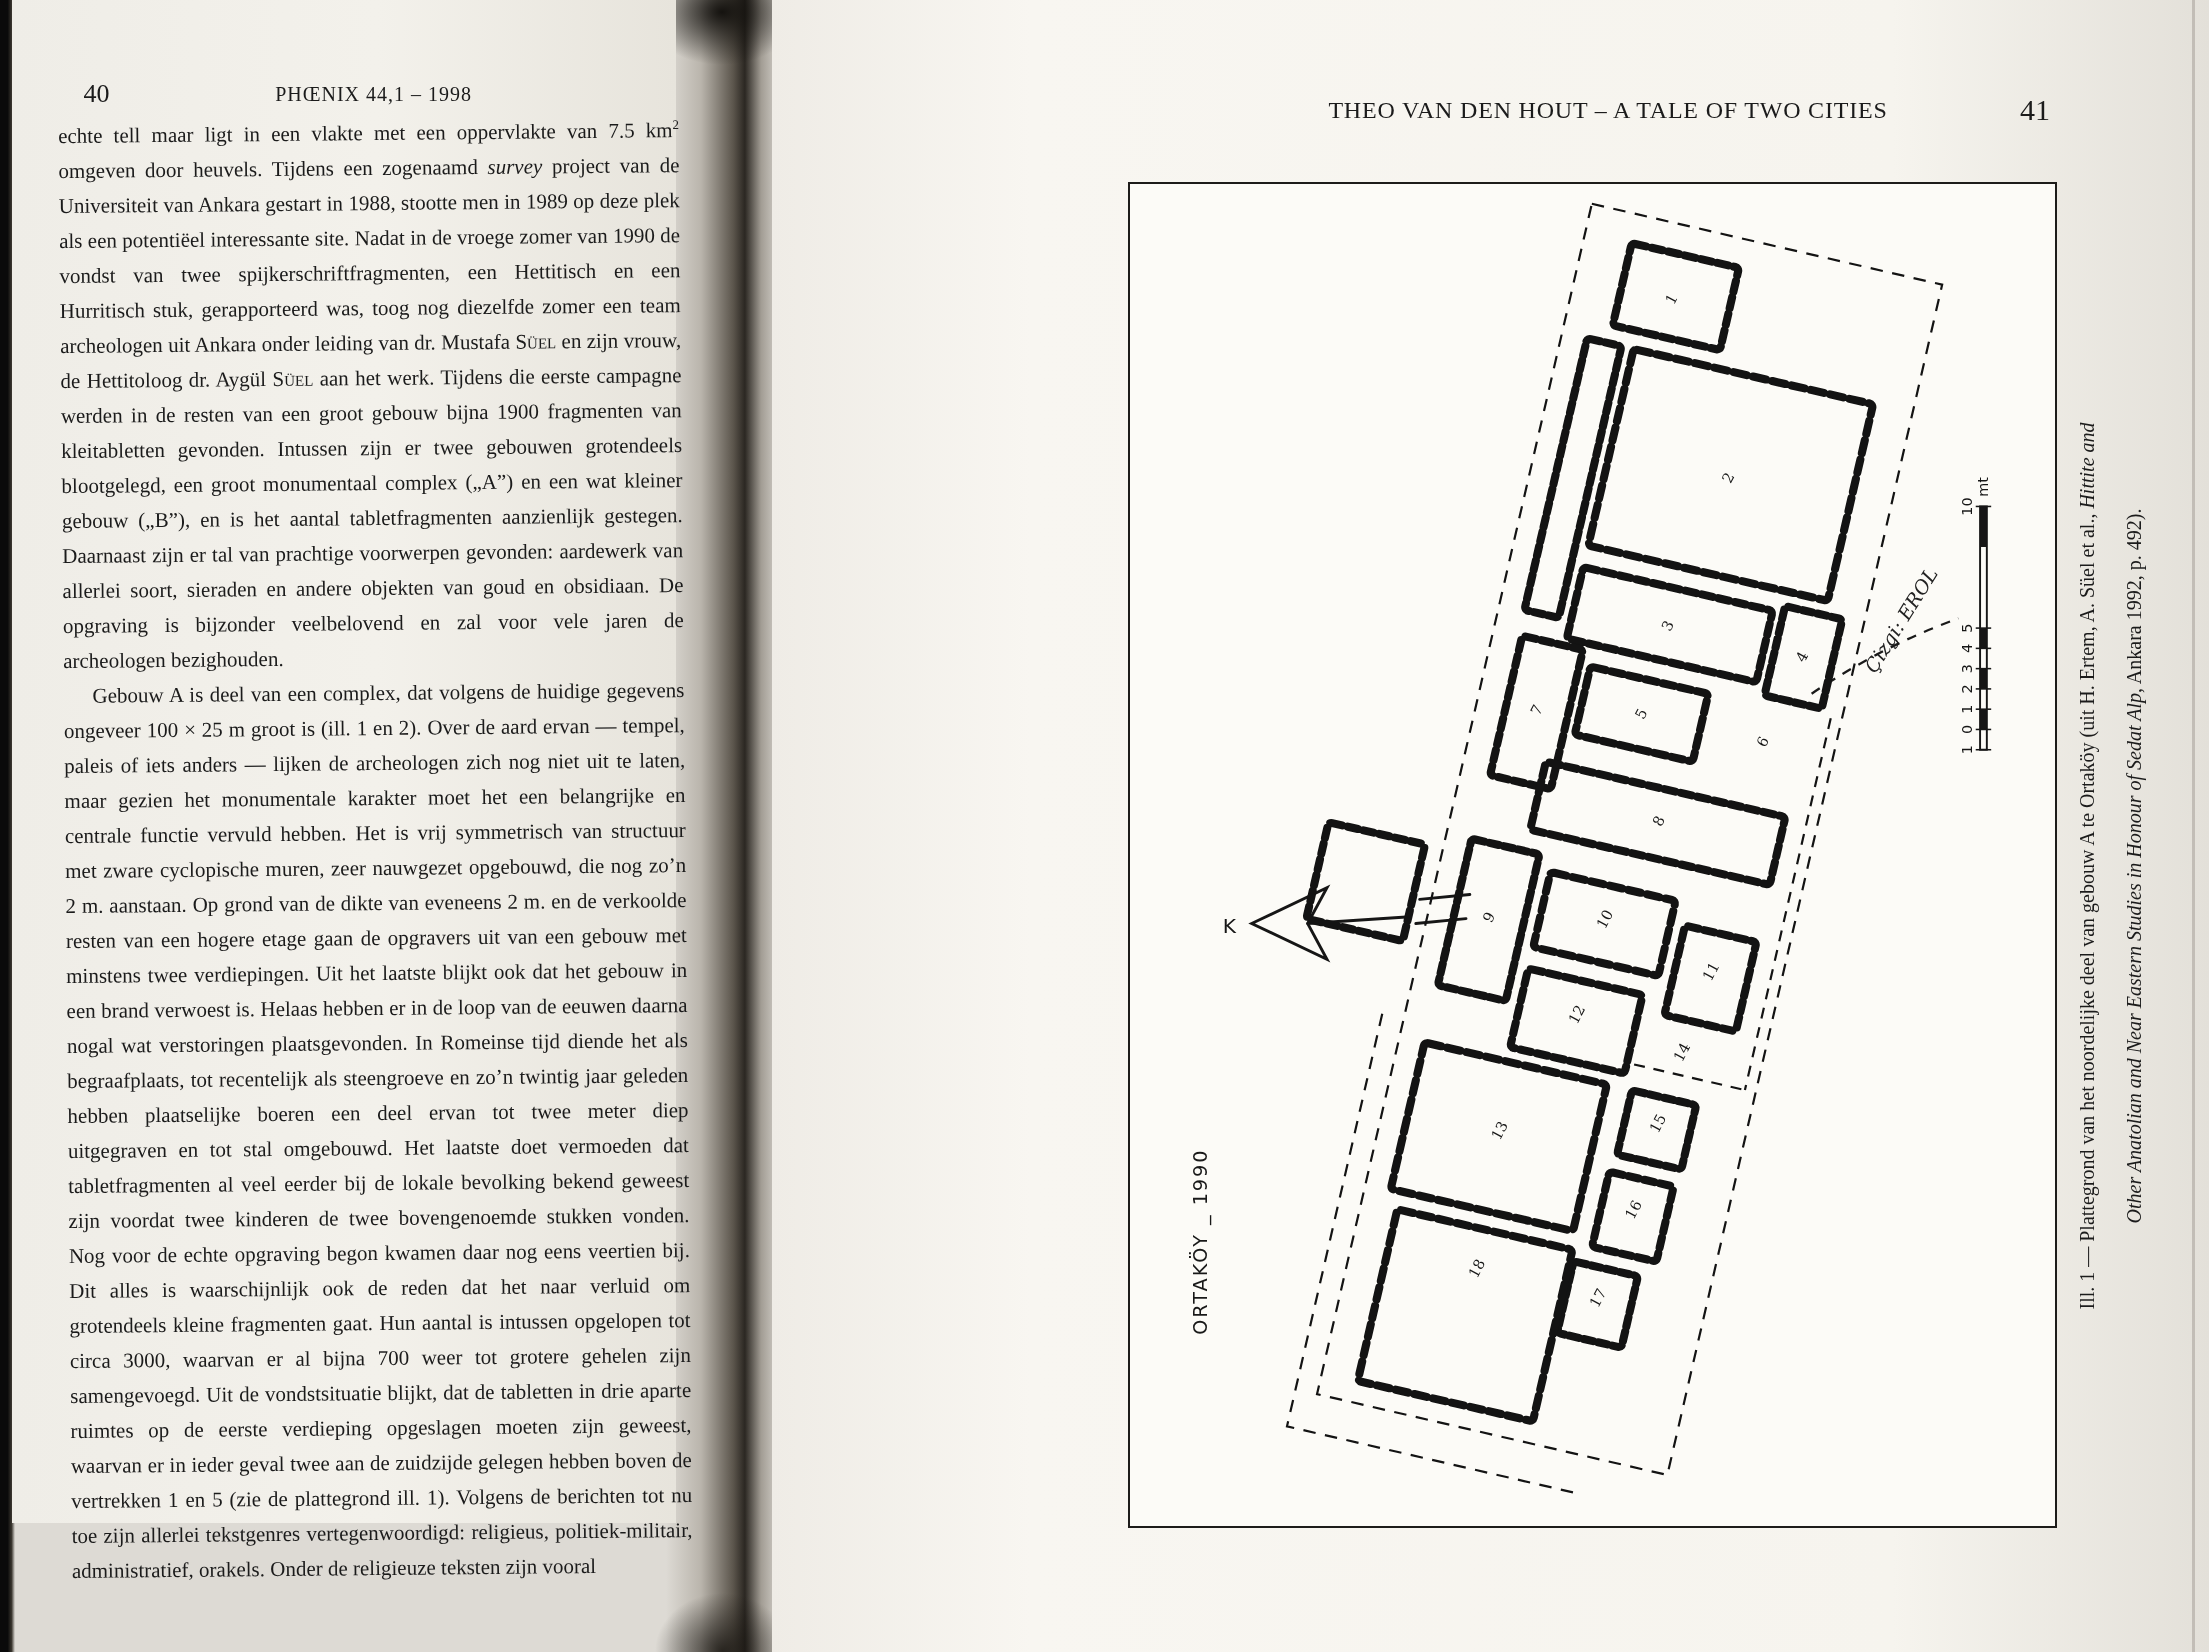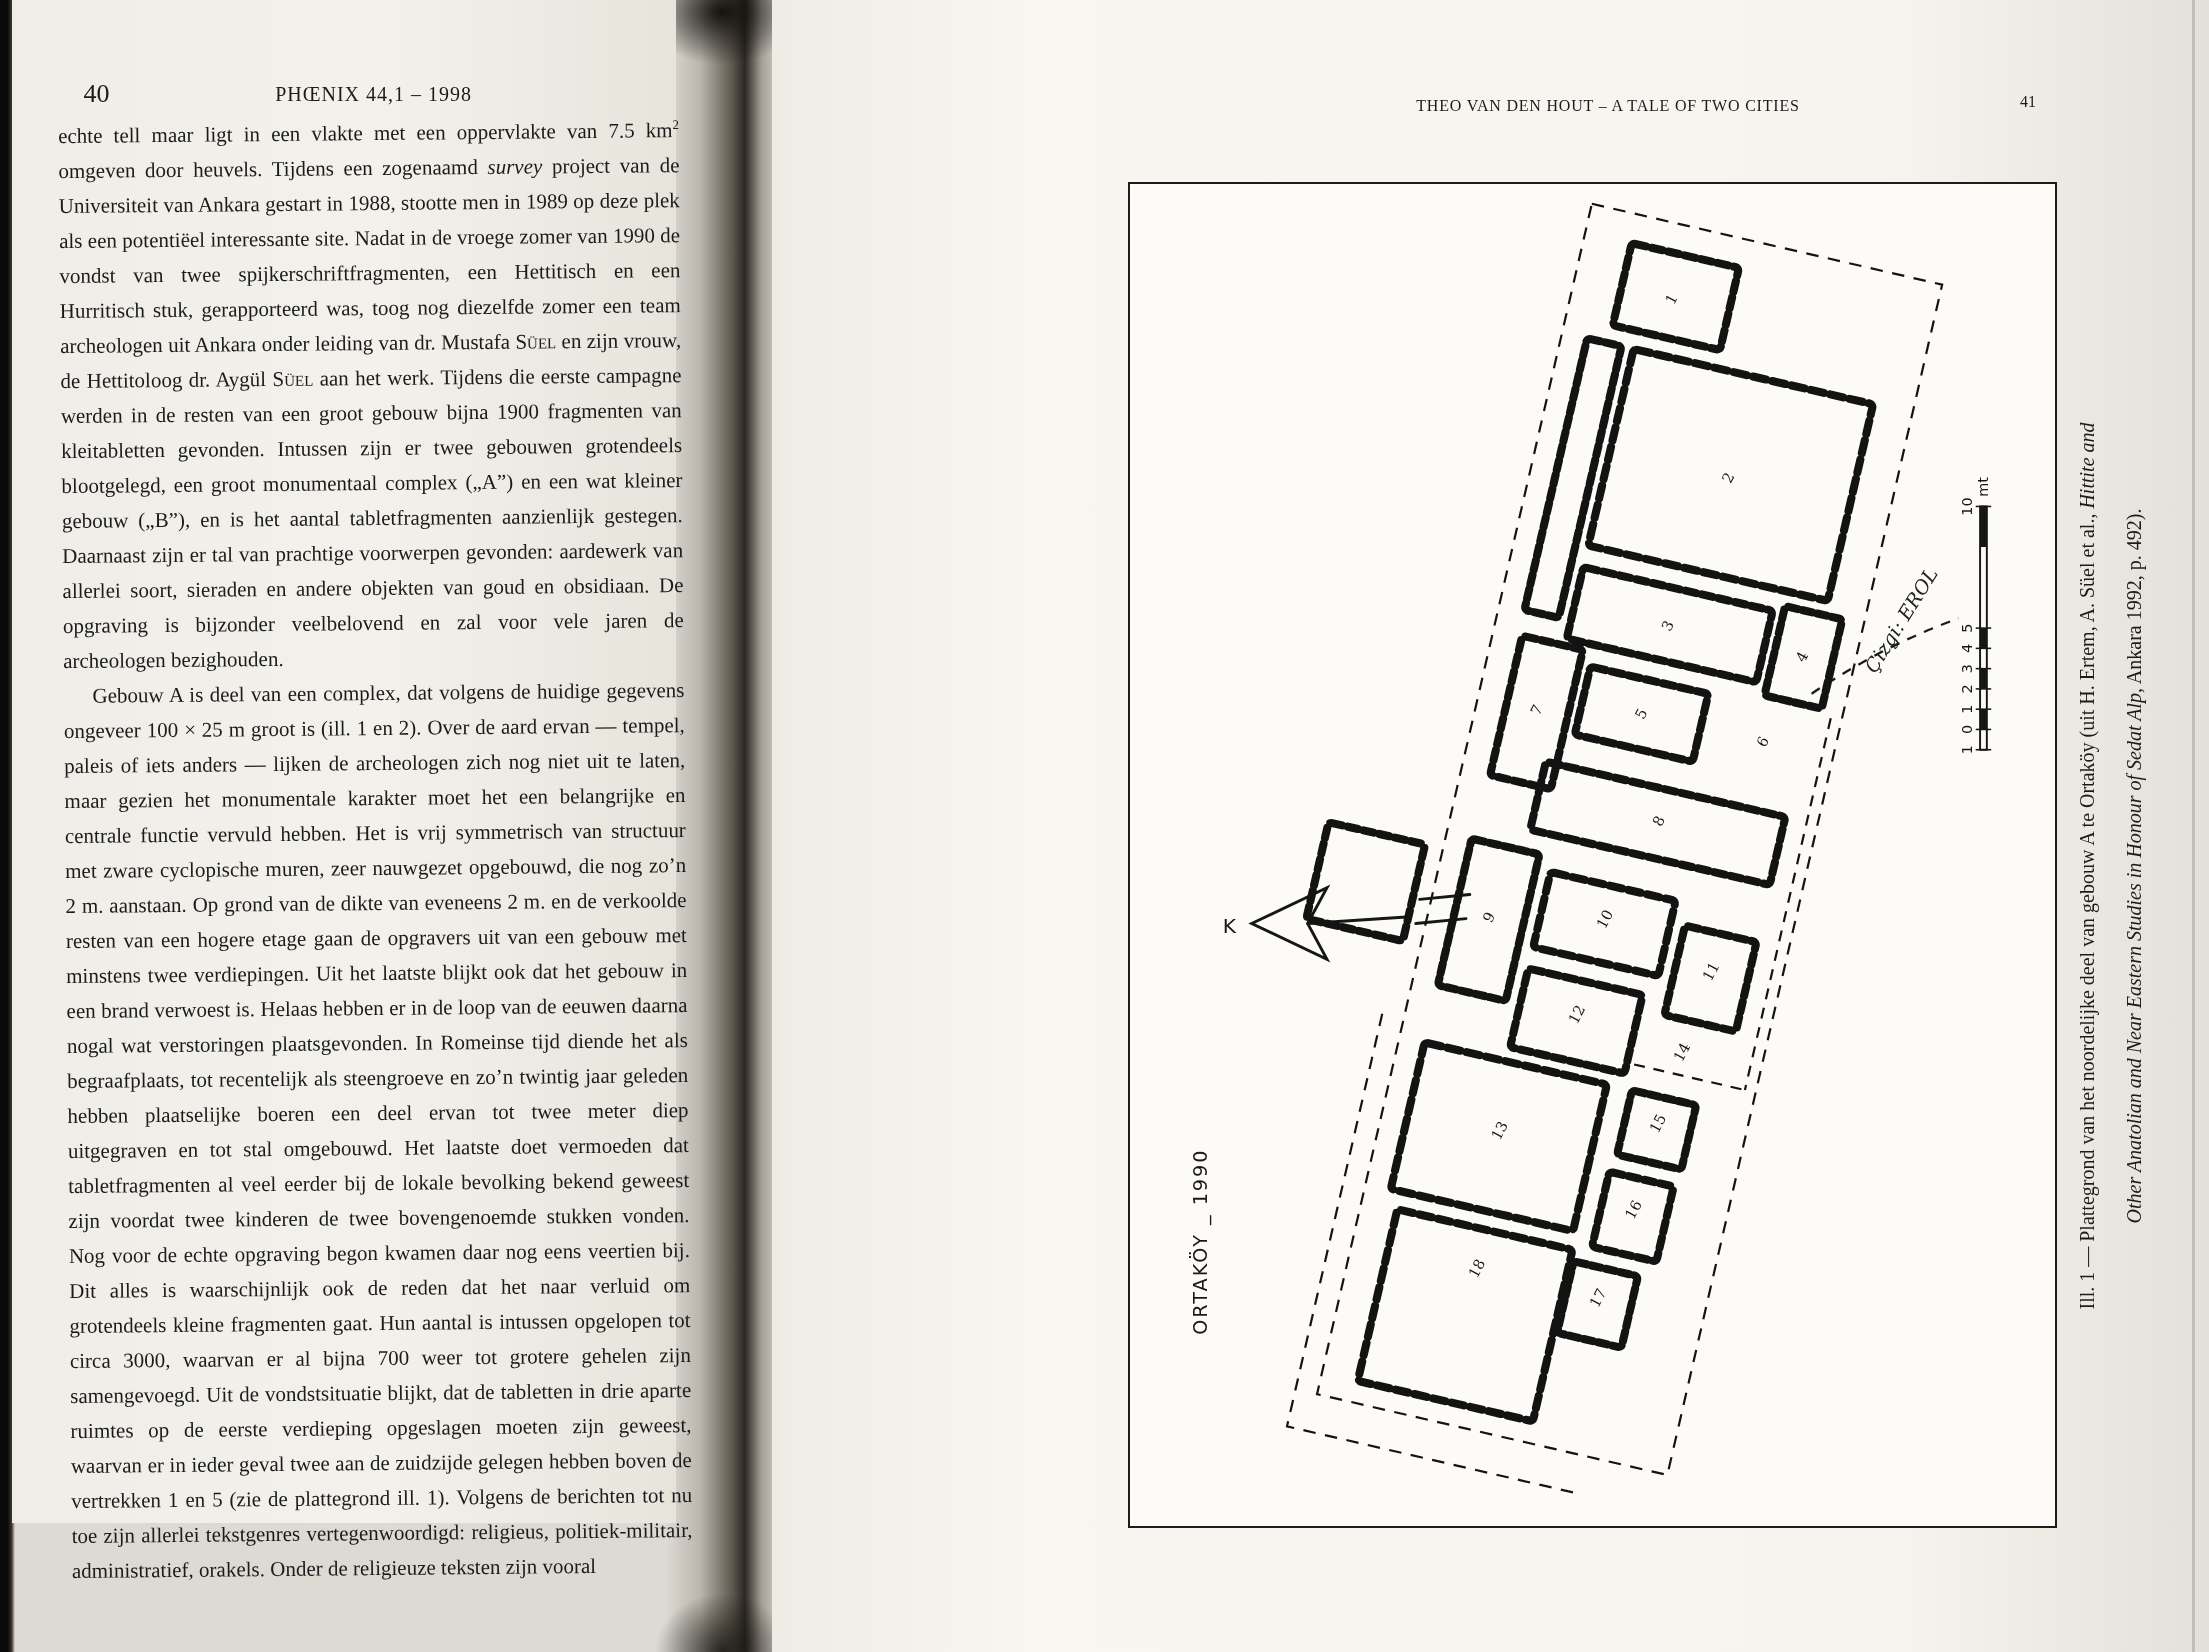--- a/index.html
+++ b/index.html
@@ -30,22 +30,22 @@
     font-size:20px;letter-spacing:1px;}
   .body-col{position:absolute;left:53px;top:116px;width:621px;
     font-size:21px;line-height:35px;text-align:justify;transform:rotate(-0.55deg);}
   .body-col p{margin:0;}
   .body-col p.indent{text-indent:29px;}
   .seg-i{font-style:italic;}
   .seg-sc{font-variant:small-caps;}
   .seg-sup{vertical-align:super;font-size:.62em;line-height:0;}
   
   .rh-right{position:absolute;left:1192px;top:97px;width:832px;text-align:center;
-    font-size:16px;letter-spacing:0.8px;}
-  .pn-right{position:absolute;left:2020px;top:93px;font-size:16px;}
+    font-size:24px;letter-spacing:0.8px;}
+  .pn-right{position:absolute;left:2020px;top:93px;font-size:30px;}
   .fig-frame{position:absolute;left:1128px;top:182px;width:929px;height:1346px;
     border:2.9px solid #1d1c1a;background:#fcfbf7;box-sizing:border-box;}
   .plan-svg{position:absolute;left:0;top:0;}
   
   .caption-box{position:absolute;left:2064px;top:243px;width:100px;height:1246px;}
   .caption-rot{width:1246px;height:100px;transform:rotate(-90deg) translateX(-1246px);
     transform-origin:0 0;}
   .caption-line{height:47px;line-height:47px;text-align:center;font-size:20px;white-space:nowrap;}
   .fold-line{position:absolute;left:2192px;top:0;width:2.9px;height:1653px;background:rgba(90,85,75,.25);}
   

